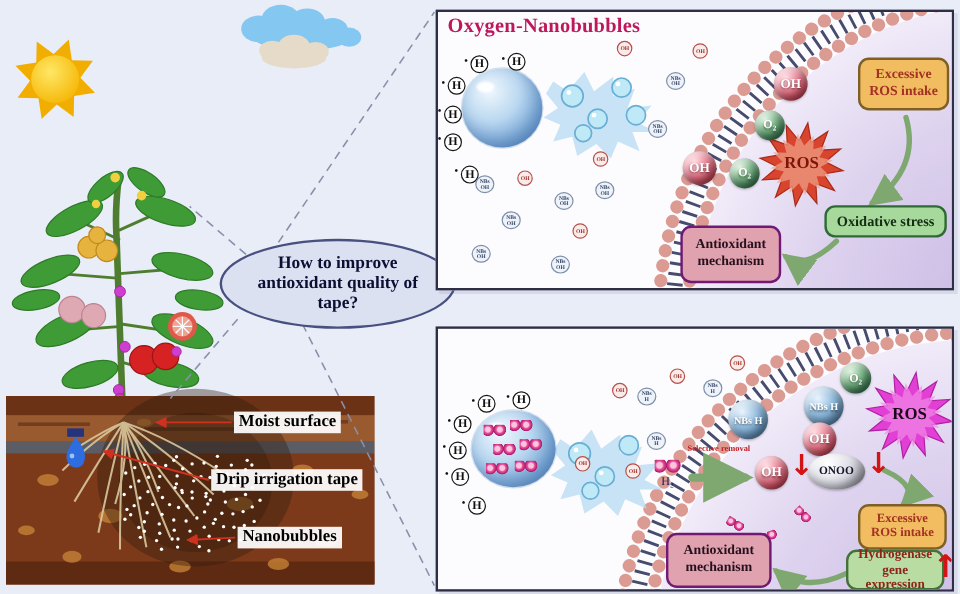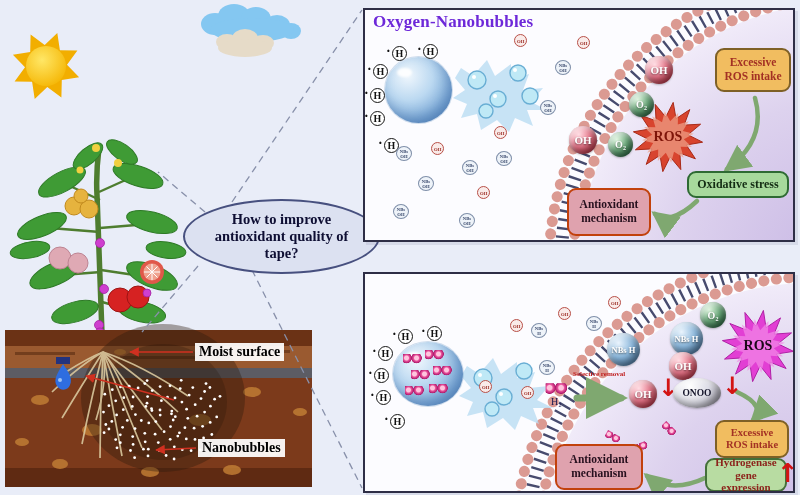--- a/index.html
+++ b/index.html
@@ -4,21 +4,21 @@
 <style>
   html,body{margin:0;padding:0;}
   #stage{position:relative;width:800px;height:495px;background:#e9edf8;overflow:hidden;
          font-family:"Liberation Serif","DejaVu Serif",serif;}
   svg{display:block;}
   .abs{position:absolute;}
   
   .panel{position:absolute;background:#fcfcff;border:2.5px solid #2e2e46;box-sizing:border-box;
          overflow:hidden;box-shadow:3px 3px 0 rgba(90,90,130,.12);}
   .psvg{position:absolute;left:0;top:0;pointer-events:none;}
-  .ptitle{position:absolute;left:8px;top:2px;font-weight:700;font-size:17px;color:#6d28d9;letter-spacing:.2px;}
+  .ptitle{position:absolute;left:8px;top:2px;font-weight:700;font-size:17px;color:#be185d;letter-spacing:.2px;}
   
   .sphere{position:absolute;border-radius:50%;display:flex;align-items:center;justify-content:center;
           color:#fff;font-weight:700;text-shadow:0 1px 2px rgba(0,0,0,.55);
           box-shadow:inset -3px -4px 7px rgba(0,0,0,.38),inset 2px 3px 5px rgba(255,255,255,.65),0 1px 2px rgba(0,0,0,.25);}
   .sph-red{background:radial-gradient(circle at 35% 30%,#ffdbe2,#e8798c 45%,#ad2436 88%);}
   .sph-green{background:radial-gradient(circle at 35% 30%,#dcf2dc,#6fae7f 45%,#1c5a36 88%);}
   .sph-blue{background:radial-gradient(circle at 35% 30%,#eaf4fd,#8cb8dc 45%,#46729c 88%);}
   .sph-gray{background:radial-gradient(circle at 35% 28%,#ffffff,#dcdce6 50%,#96939f 92%);color:#15152a;text-shadow:none;}
   .hrad{position:absolute;width:15px;height:15px;border:1.6px solid #161616;border-radius:50%;
         background:#fff;display:flex;align-items:center;justify-content:center;
@@ -35,21 +35,21 @@
   .bigbubble{position:absolute;border-radius:50%;
          background:radial-gradient(circle at 34% 28%,#f0f7fd,#bcd9f1 38%,#7fadda 70%,#5488bf 95%);
          box-shadow:inset -4px -6px 12px rgba(40,80,140,.35),0 0 0 1px rgba(120,160,200,.35);}
   .bigbubble:after{content:"";position:absolute;left:18%;top:16%;width:22%;height:14%;
          background:rgba(255,255,255,.9);border-radius:50%;filter:blur(1px);}
   
   .infobox{position:absolute;border-radius:9px;font-weight:700;text-align:center;
            padding:3px 4px;box-sizing:border-box;line-height:1.18;display:flex;align-items:center;justify-content:center;}
   .box-orange{background:#f1bd60;border:2px solid #7e6026;color:#a33124;font-size:11.5px;}
   .box-green{background:#a7d99c;border:2px solid #2e6a33;color:#132c13;font-size:12px;}
-  .box-pink{background:#dfa2ae;border:2px solid #c2410c;color:#27101e;font-size:11.5px;}
+  .box-pink{background:#dfa2ae;border:2px solid #701a75;color:#27101e;font-size:11.5px;}
   .box-lgreen{background:#b8dca2;border:2px solid #44703a;color:#8c241c;font-size:11px;}
   .rostext{position:absolute;width:44px;text-align:center;font-weight:700;pointer-events:none;}
   .redglyph{position:absolute;color:#d31414;font-family:"DejaVu Sans",sans-serif;font-weight:700;line-height:1;}
   .smallred{position:absolute;color:#c01f1f;font-weight:700;font-size:7px;white-space:nowrap;}
   .h2label{position:absolute;color:#191950;font-weight:400;font-size:10px;}
   
   .qbubble{position:absolute;left:183px;top:199px;width:197px;height:75px;background:#dce1f1;
            border:2px solid #47507f;border-radius:50%;display:flex;align-items:center;justify-content:center;
            text-align:center;font-weight:700;font-size:14.5px;color:#0e0e33;padding:4px 12px;box-sizing:border-box;}
   .soillabel{position:absolute;background:rgba(255,255,255,.93);color:#000;font-weight:700;
@@ -309,20 +309,21 @@
     <g stroke="#8890aa" stroke-width="1.3" stroke-dasharray="7 5">
       <line x1="232" y1="202" x2="362" y2="10"></line>
       <line x1="252" y1="270" x2="362" y2="488"></line>
       <line x1="198" y1="266" x2="142" y2="332"></line>
       <line x1="205" y1="212" x2="158" y2="172"></line>
     </g>
   </svg>
 
   <div class="qbubble">How to improve antioxidant quality of tape?</div>
   <div class="soillabel" style="left:195px;top:343px">Moist surface</div>
+  <div class="soillabel" style="left:176px;top:391px">Drip irrigation tape</div>
   <div class="soillabel" style="left:198px;top:439px">Nanobubbles</div>
 
   <div class="panel" id="oxy-panel" style="left:363px;top:8px;width:432px;height:234px">
     <svg class="psvg" width="432" height="234" viewBox="0 0 432 234">
       <defs>
         <radialGradient id="cg1" gradientUnits="userSpaceOnUse" cx="475" cy="255" r="300">
           <stop offset="0%" stop-color="#c8b7e4"></stop>
             <stop offset="55%" stop-color="#ddd2ee"></stop>
           <stop offset="85%" stop-color="#efe9f8"></stop>
             <stop offset="100%" stop-color="#f9f7fd"></stop>

